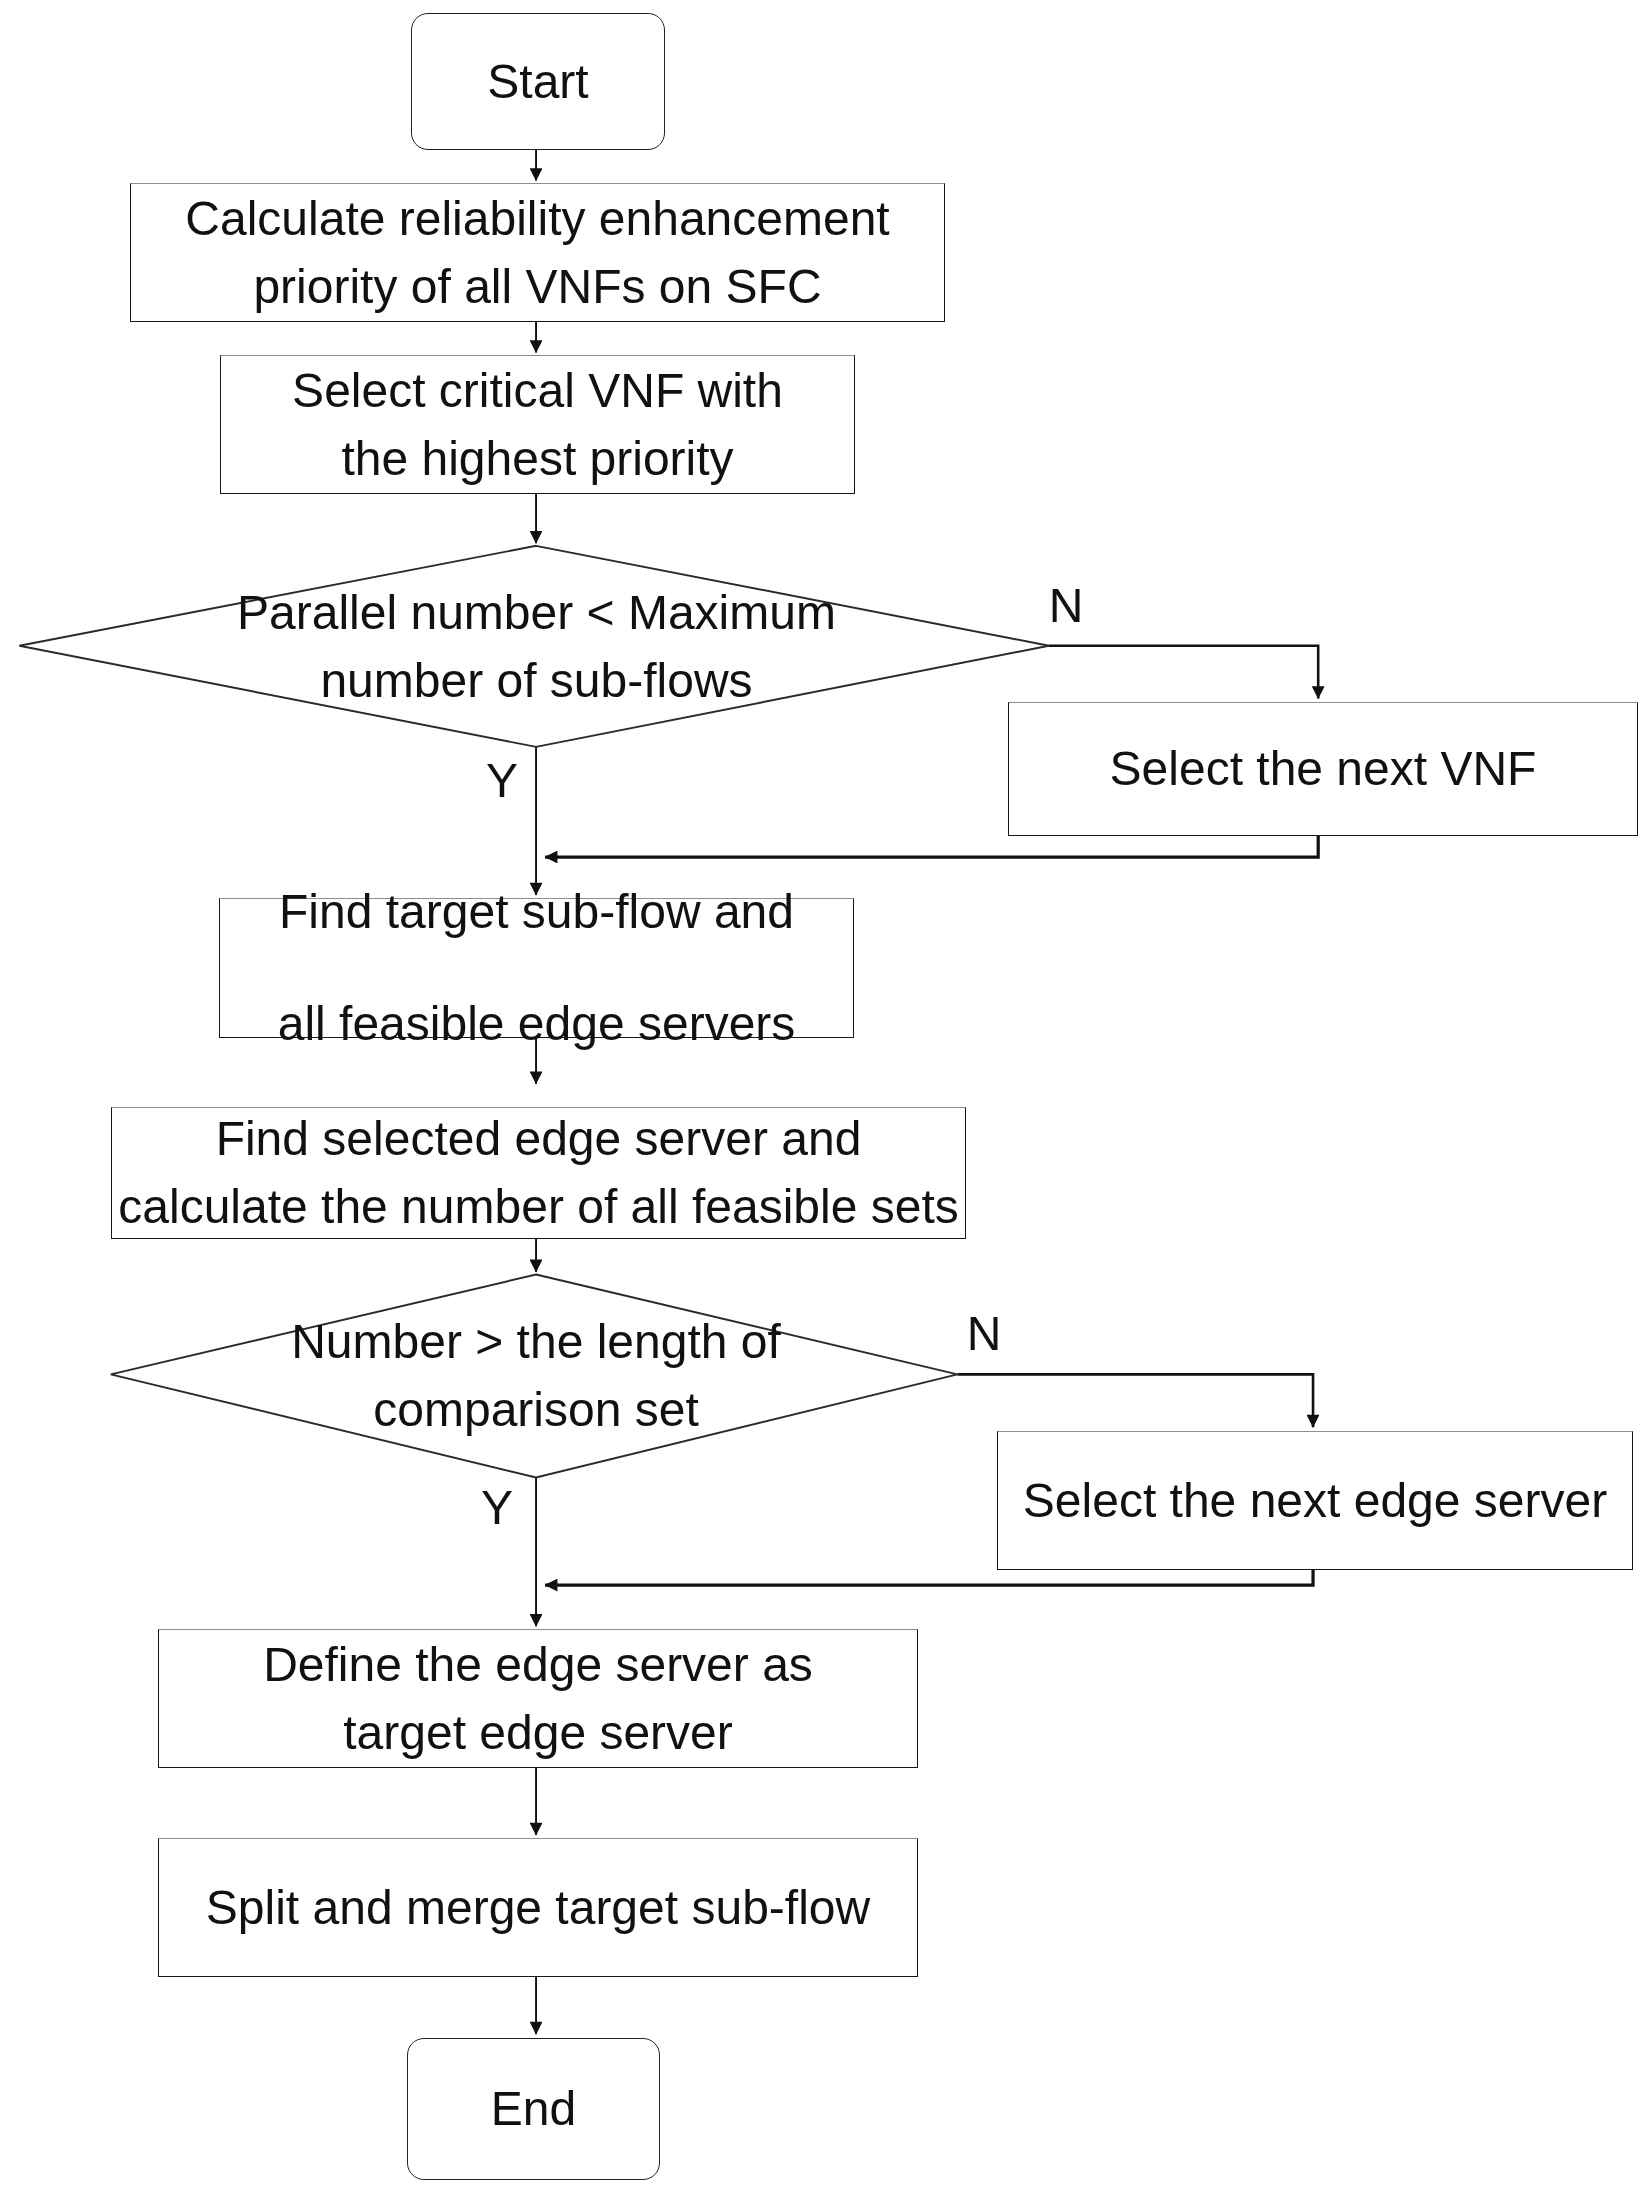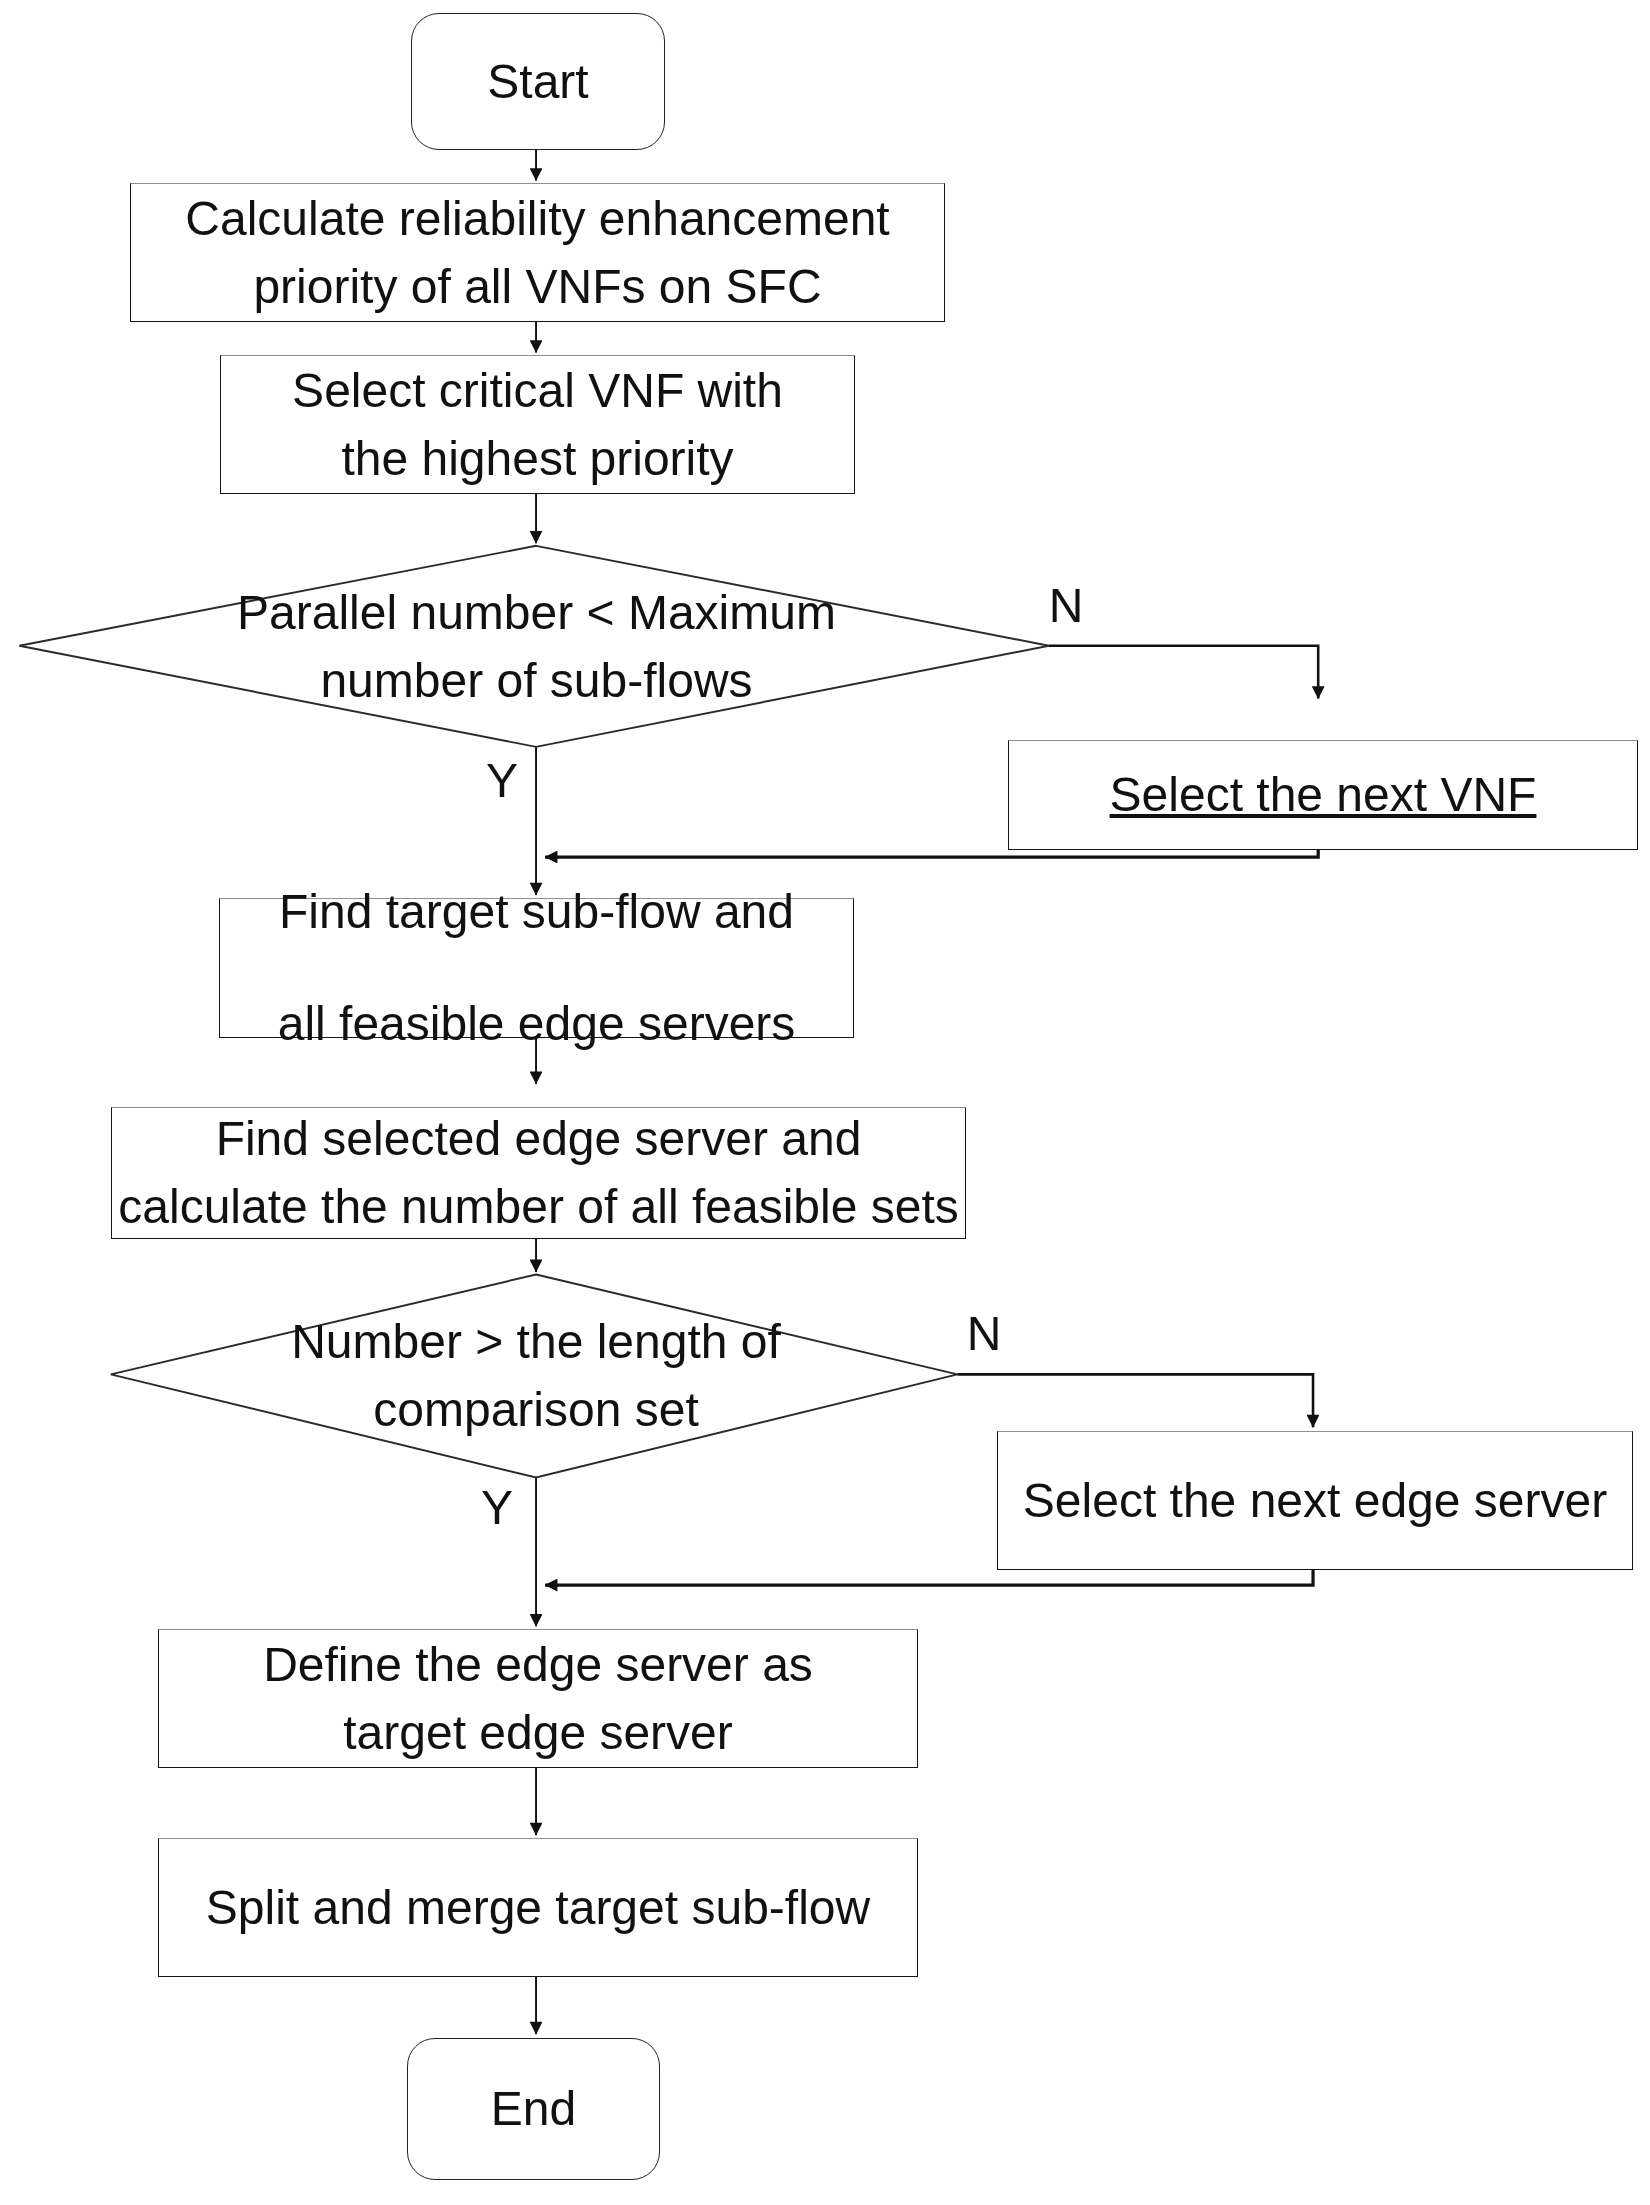--- a/index.html
+++ b/index.html
@@ -35,21 +35,21 @@
     z-index: 2;
     white-space: nowrap;
   }
   .process {
     border: 1.9px solid #161616;
     border-top-color: #8f8f8f;
     text-align: center;
   }
   .terminator {
     border: 1.9px solid #222222;
-    border-radius: 28px;
+    border-radius: 17px;
   }
   .diamond-label {
     position: absolute;
     display: flex;
     flex-direction: column;
     align-items: center;
     justify-content: center;
     text-align: center;
     font-size: 48px;
     line-height: 68px;
@@ -115,21 +115,21 @@
   </div>
 
   <div class="diamond-label" style="left:182px; top:578px; width:709px; height:137px;">
     <span>Parallel number &lt; Maximum</span>
     <span>number of sub-flows</span>
   </div>
 
   <div class="branch-label" style="left:1034px; top:580px;">N</div>
   <div class="branch-label" style="left:470px; top:755px;">Y</div>
 
-  <div class="node process" style="left:1008px; top:740px; width:630px; height:110px;text-decoration:underline;">
+  <div class="node process" style="left:1008px; top:702px; width:630px; height:134px;">
     <span>Select the next VNF</span>
   </div>
 
   <div class="node process" style="left:219px; top:898px; width:635px; height:140px;gap:44px;">
     <span>Find target sub-flow and</span>
     <span>all feasible edge servers</span>
   </div>
 
   <div class="node process" style="left:111px; top:1087px; width:855px; height:132px;margin-top:20px;">
     <span>Find selected edge server and</span>

